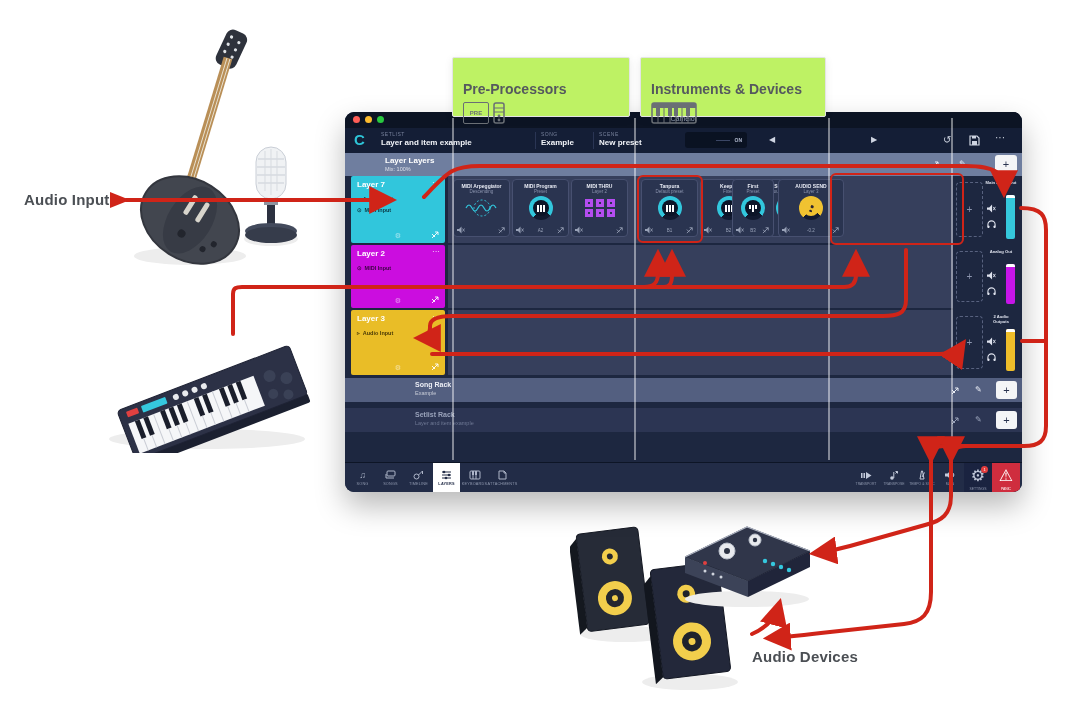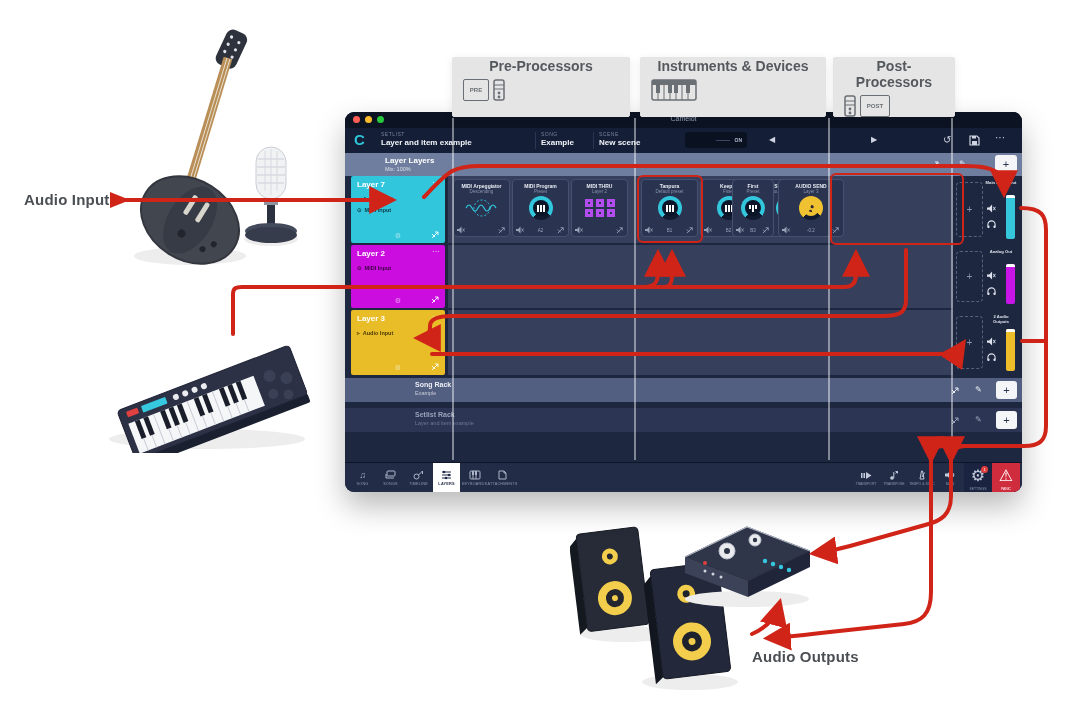--- a/index.html
+++ b/index.html
@@ -1,21 +1,21 @@
 <!DOCTYPE html>
 <html><head>
 <meta charset="utf-8">
 <style>
   html,body{margin:0;padding:0;background:#fff;font-family:"Liberation Sans",sans-serif;}
   #stage{position:relative;width:1080px;height:720px;background:#fff;overflow:hidden;}
   .abs{position:absolute;}
   
   .flow-label{font-size:15px;font-weight:bold;color:#4b4f54;letter-spacing:.2px;z-index:2;}
-  .col-card{background:#e5e5e5;border:1px solid #e4e4e4;box-shadow:0 2px 8px rgba(0,0,0,.08);
-            border-radius:2px;padding:0 10px;box-sizing:border-box;z-index:20;text-align:center;}
+  .col-card{background:#bef264;border:1px solid #e4e4e4;box-shadow:0 2px 8px rgba(0,0,0,.08);
+            border-radius:2px;padding:23px 10px;box-sizing:border-box;z-index:20;}
   .col-card .cc-title{font-size:14px;font-weight:bold;color:#55595e;}
   .cc-icons{display:flex;align-items:flex-end;gap:4px;margin-top:5px;height:22px;}
   .pre-box{border:1.5px solid #6a6f75;border-radius:2px;width:24px;height:20px;display:flex;
            align-items:center;justify-content:center;font-size:6px;font-weight:bold;color:#6a6f75;}
   
   #appwin{left:345px;top:112px;width:677px;height:380px;background:#1d2740;border-radius:9px;
           box-shadow:0 14px 30px rgba(0,0,0,.28);z-index:10;overflow:hidden;}
   #titlebar{left:0;top:0;right:0;height:16px;background:#0c1424;}
   .tl{width:7px;height:7px;border-radius:50%;top:4px;}
   #win-title{width:100%;text-align:center;top:3px;font-size:7px;color:#96a0b4;}
@@ -230,21 +230,21 @@
     <circle cx="90" cy="46" r="2.2" fill="#35c8de"></circle>
       <circle cx="98" cy="49" r="2.2" fill="#35c8de"></circle>
     <circle cx="106" cy="52" r="2.2" fill="#35c8de"></circle>
       <circle cx="114" cy="55" r="2.2" fill="#35c8de"></circle>
     <circle cx="30" cy="56" r="1.5" fill="#cfd4dd"></circle>
       <circle cx="38" cy="59" r="1.5" fill="#cfd4dd"></circle>
       <circle cx="46" cy="62" r="1.5" fill="#cfd4dd"></circle>
   </svg>
 
   <div class="abs flow-label" style="left:24px;top:191px">Audio Inputs</div>
-  <div class="abs flow-label" style="left:752px;top:648px">Audio Outputs</div>
+  <div class="abs flow-label" style="left:752px;top:648px">Audio Devices</div>
 
   <div class="abs col-card" style="left:452px;top:57px;width:178px;height:60px">
     <div class="cc-title">Pre-Processors</div>
     <div class="cc-icons">
       <div class="pre-box">PRE</div>
       <svg width="12" height="22" viewBox="0 0 12 22">
           <rect x="1" y="1" width="10" height="20" rx="2" fill="none" stroke="#6a6f75" stroke-width="1.5"></rect>
           <line x1="1" y1="6" x2="11" y2="6" stroke="#6a6f75"></line>
           <line x1="1" y1="10" x2="11" y2="10" stroke="#6a6f75"></line>
           <circle cx="6" cy="14" r="1.4" fill="#6a6f75"></circle>
@@ -268,33 +268,20 @@
           </g>
           <g fill="#6a6f75">
             <rect x="5" y="6" width="4" height="8"></rect>
             <rect x="17" y="6" width="4" height="8"></rect>
             <rect x="23" y="6" width="4" height="8"></rect>
             <rect x="35" y="6" width="4" height="8"></rect>
           </g>
         </svg>
     </div>
   </div>
-  <div class="abs col-card" style="left:833px;top:57px;width:122px;height:60px">
-    <div class="cc-title">Post-Processors</div>
-    <div class="cc-icons">
-      <svg width="12" height="22" viewBox="0 0 12 22">
-          <rect x="1" y="1" width="10" height="20" rx="2" fill="none" stroke="#6a6f75" stroke-width="1.5"></rect>
-          <line x1="1" y1="6" x2="11" y2="6" stroke="#6a6f75"></line>
-          <line x1="1" y1="10" x2="11" y2="10" stroke="#6a6f75"></line>
-          <circle cx="6" cy="14" r="1.4" fill="#6a6f75"></circle>
-          <circle cx="6" cy="18" r="1.4" fill="#6a6f75"></circle>
-        </svg>
-      <div class="pre-box" style="width:28px">POST</div>
-    </div>
-  </div>
 
   <div class="abs" id="appwin">
     <div class="abs" id="titlebar">
       <div class="abs tl" style="left:8px;background:#ff5e57"></div>
       <div class="abs tl" style="left:20px;background:#fdbc2e"></div>
       <div class="abs tl" style="left:32px;background:#28c83f"></div>
       <div class="abs" id="win-title">Camelot</div>
     </div>
 
     <div class="abs" id="hdr">
@@ -304,21 +291,21 @@
         <div class="hf-v">Layer and item example</div>
       </div>
       <div class="abs hsep" style="left:190px"></div>
       <div class="abs hfield" style="left:196px">
         <div class="hf-l">SONG</div>
         <div class="hf-v">Example</div>
       </div>
       <div class="abs hsep" style="left:248px"></div>
       <div class="abs hfield" style="left:254px">
         <div class="hf-l">SCENE</div>
-        <div class="hf-v">New scene</div>
+        <div class="hf-v">New preset</div>
       </div>
       <div class="abs" id="onbox">
         <div class="dash"></div>
         <div class="on-t">ON</div>
       </div>
       <div class="abs navarrow" style="left:424px">◀</div>
       <div class="abs navarrow" style="left:526px">▶</div>
       <div class="abs hicon" style="left:598px">↺</div>
       <svg class="abs" style="left:624px;top:7px" width="11" height="11" viewBox="0 0 11 11">
           <path d="M1,1 h7 l2,2 v7 h-9 z" fill="none" stroke="#cfd5e2" stroke-width="1.2"></path>

